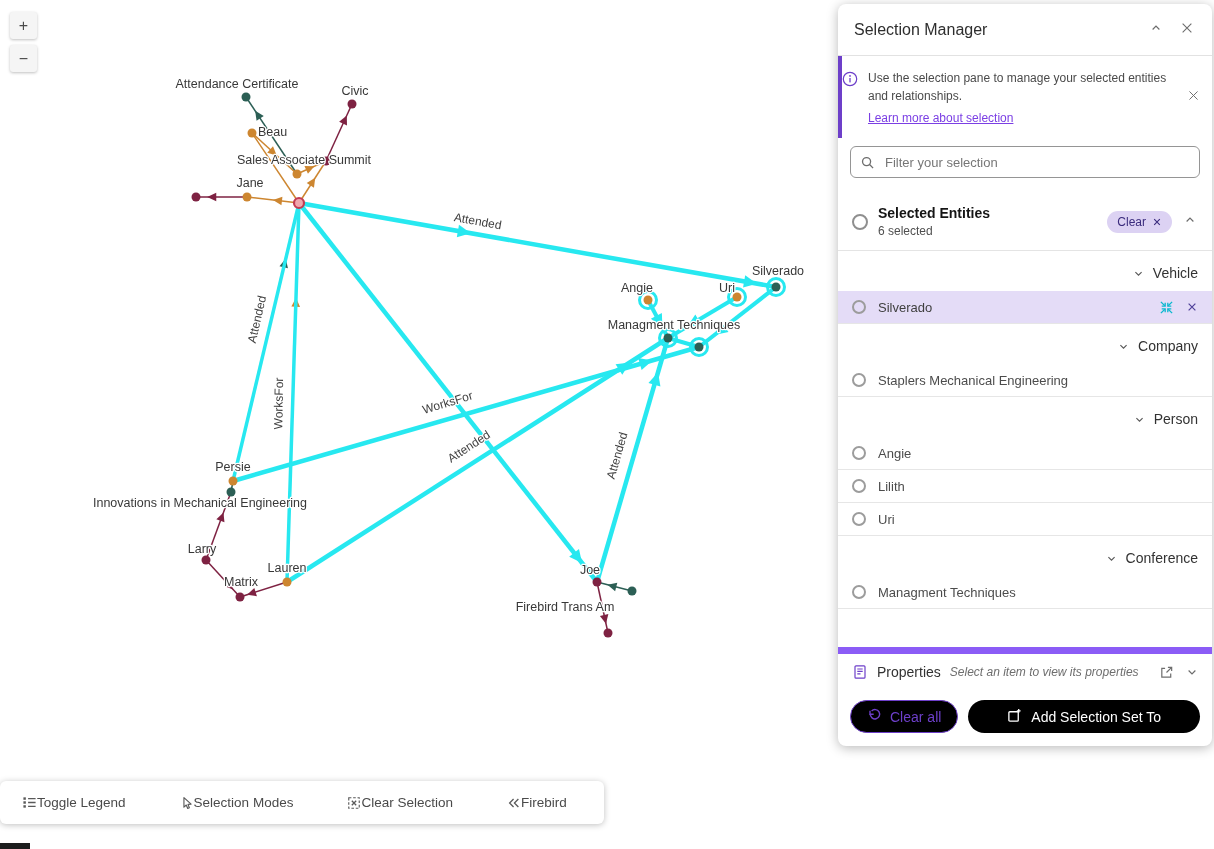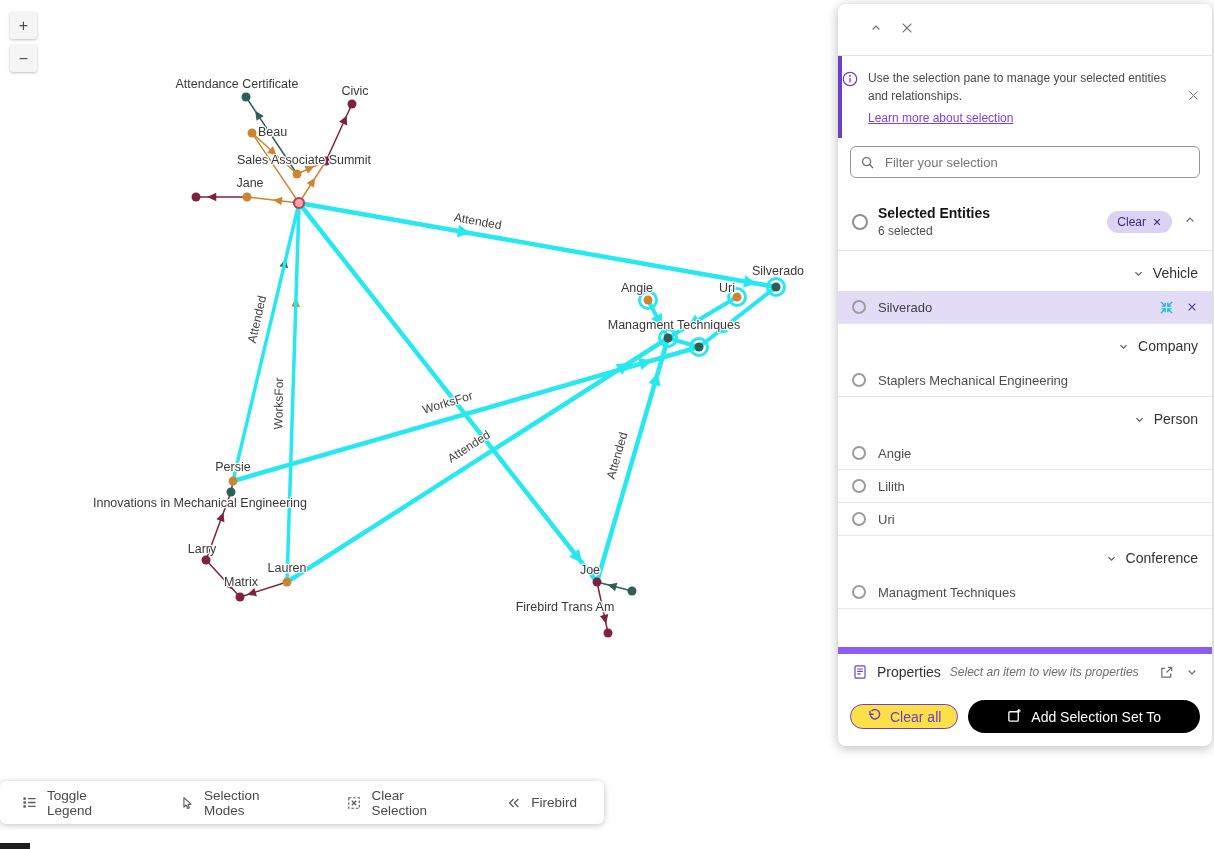--- a/index.html
+++ b/index.html
@@ -58,29 +58,29 @@
   .act.zoomto{color:#0cb9cf;}
   .act.removex{color:#4f4099;}
 
   .props-row{margin-top:auto;border-top:7px solid #8b5cf6;display:flex;align-items:center;gap:9px;padding:10px 14px;flex:none;}
   .props-row .p-ic{color:#6d3fc9;display:flex;}
   .props-label{font-size:14px;color:#323232;}
   .props-hint{font-size:12px;font-style:italic;color:#6e6e6e;}
   .props-actions{margin-left:auto;display:flex;align-items:center;gap:12px;color:#6e6e6e;}
 
   .panel-footer{display:flex;gap:10px;padding:10px 12px 13px;align-items:center;flex:none;}
-  .btn-outline{height:25px;border:1px solid #6d3fc9;color:#6d3fc9;background:#fde047;border-radius:17px;
+  .btn-outline{height:33px;border:1px solid #6d3fc9;color:#6d3fc9;background:#000000;border-radius:17px;
     padding:0 16px;display:flex;gap:8px;align-items:center;font-size:14px;font-family:inherit;cursor:pointer;flex:none;}
   .btn-fill{flex:1;height:33px;background:#000000;color:#fff;border:none;border-radius:17px;
     display:flex;gap:9px;align-items:center;justify-content:center;font-size:14px;font-family:inherit;cursor:pointer;}
 
   
   .bottom-bar{position:absolute;left:0;top:781px;width:604px;height:43px;background:#fff;border-radius:6px;
     box-shadow:0 1px 6px rgba(0,0,0,.25);display:flex;align-items:center;z-index:5;}
-  .tb-item{display:flex;align-items:center;gap:10px;padding:0 27px;height:100%;font-size:13.5px;color:#4a4a4a;cursor:pointer;}
+  .tb-item{display:flex;align-items:center;padding:0 27px;height:100%;font-size:13.5px;color:#4a4a4a;cursor:pointer;}
   .tb-item:first-child{padding-left:22px;}
   .tb-item .t-ic{color:#5a5a5a;display:flex;}
 
   .screen-artifact{position:absolute;left:0;top:843px;width:30px;height:6px;background:#1d1d1d;}
 </style>
 </head>
 <body>
 
 <div id="graph-wrap">
   <svg id="graph-svg" width="1214" height="849" viewBox="0 0 1214 849">
@@ -192,20 +192,21 @@
 </div>
 
 <div class="zoom-ctrl">
   <button>+</button>
   <button>−</button>
 </div>
 
 <aside class="panel">
 
   <div class="panel-header">
+    <div class="panel-title">Selection Manager</div>
     <button class="icon-btn" aria-label="collapse">
       <span><svg viewBox="0 0 16 16" width="12" height="12">
             <path d="M3.5 10l4.5-4.5L12.5 10" fill="none" stroke="currentColor" stroke-width="1.6"></path>
           </svg></span>
     </button>
     <button class="icon-btn" aria-label="close">
       <span><svg viewBox="0 0 16 16" width="14" height="14">
             <path d="M3 3l10 10M13 3L3 13" stroke="currentColor" stroke-width="1.3"></path>
           </svg></span>
     </button>

